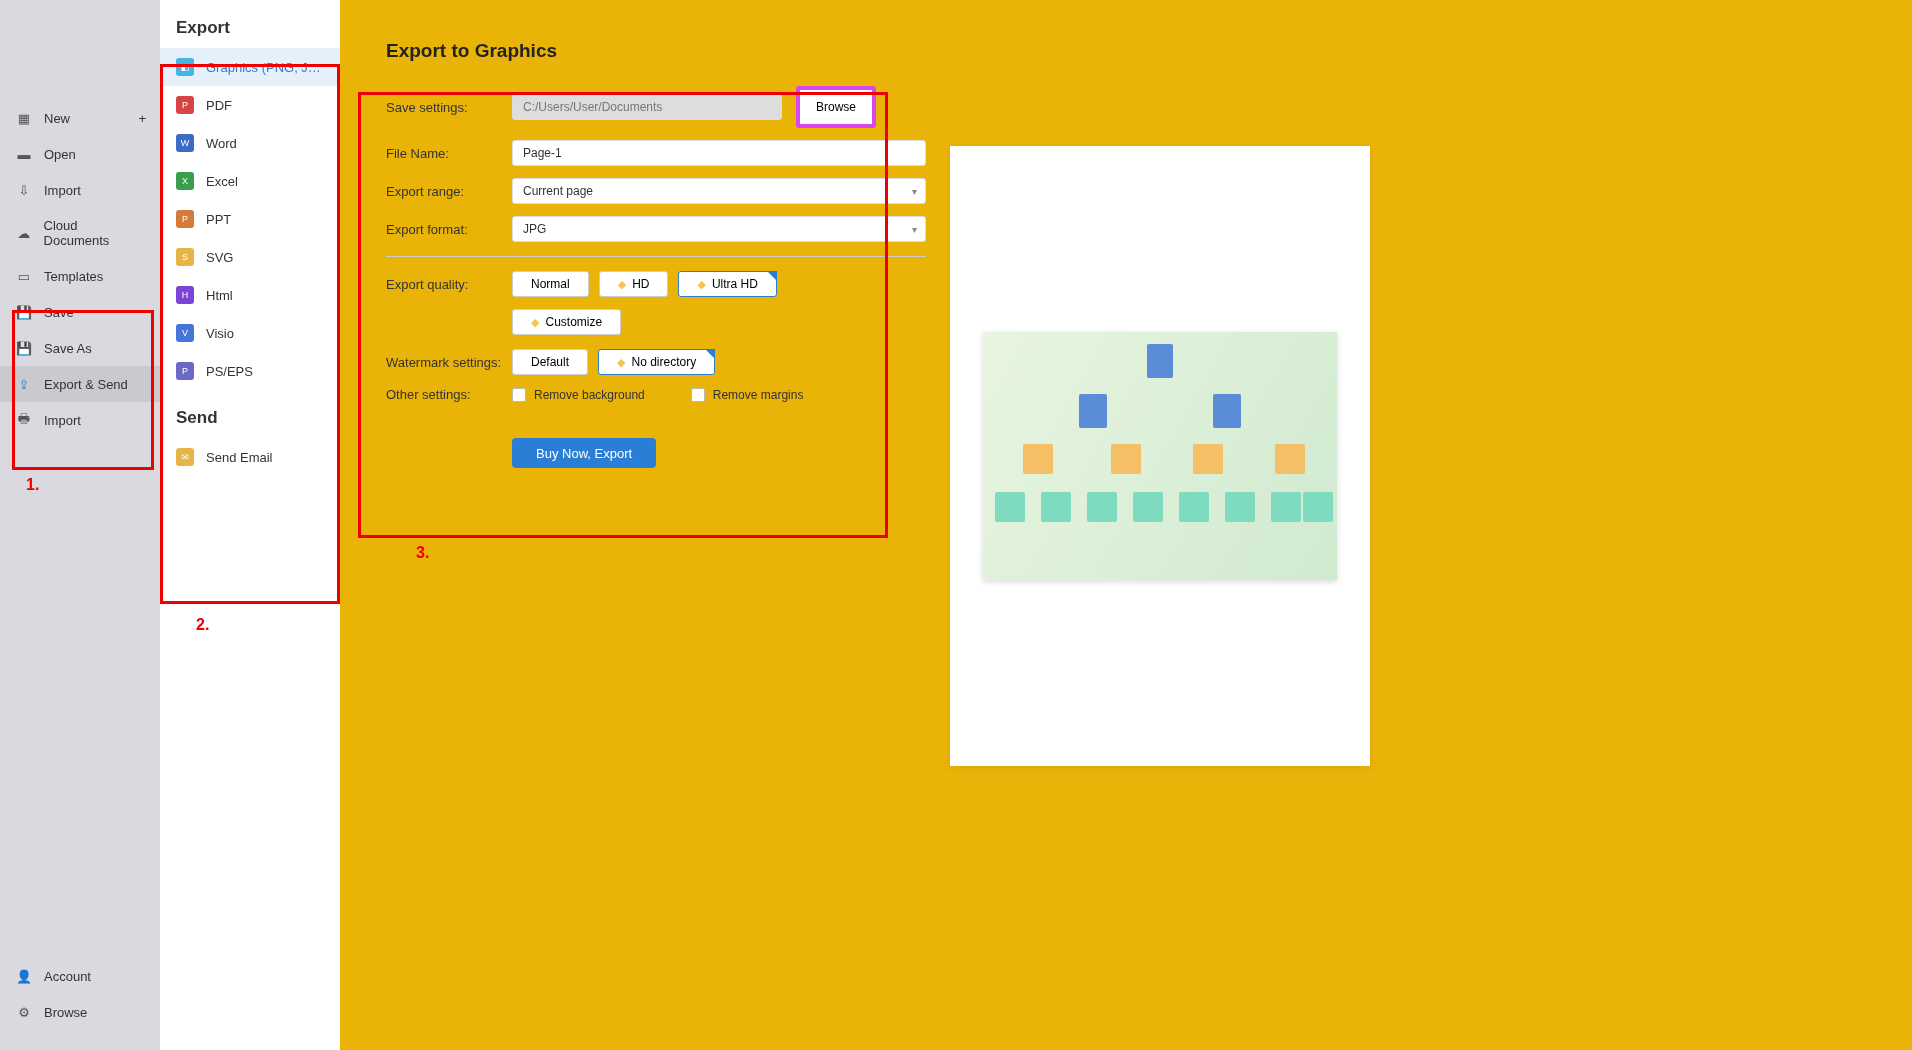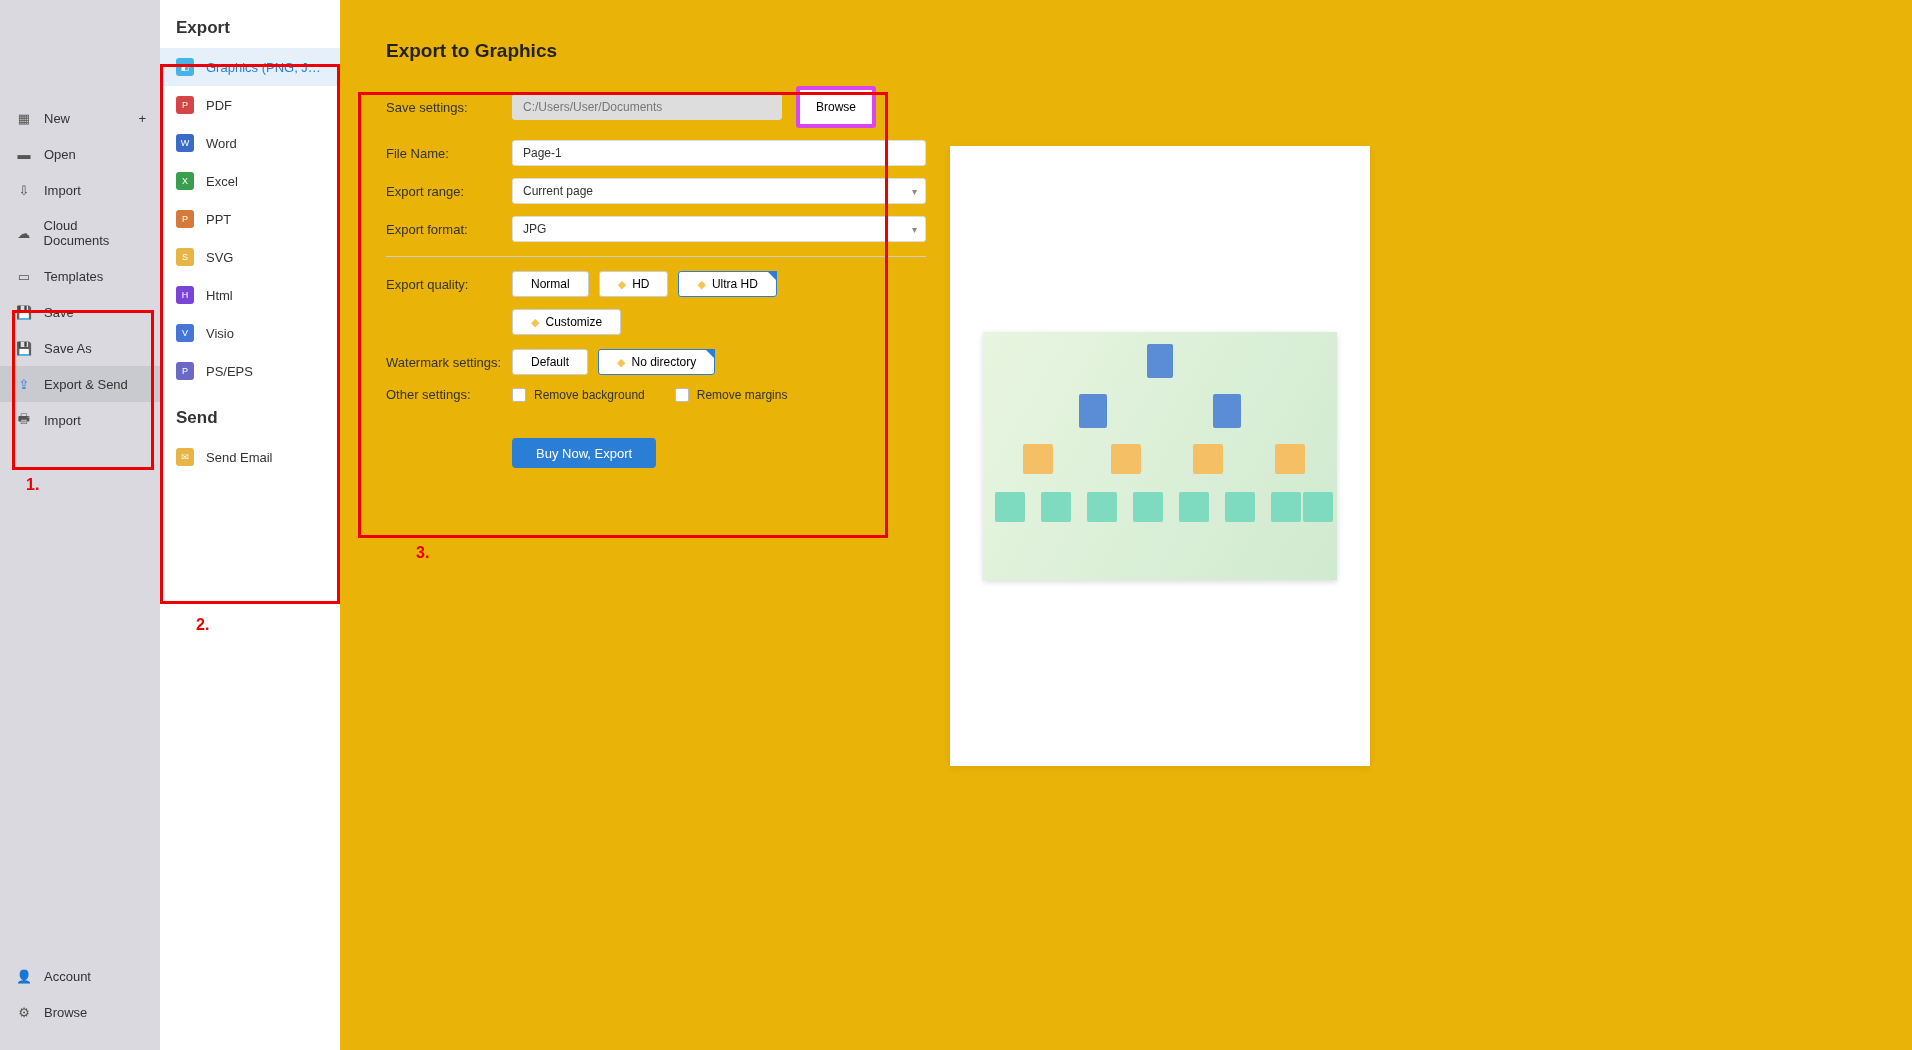--- a/index.html
+++ b/index.html
@@ -50,21 +50,21 @@
 .form-input.disabled { background: #ddd; color: #777; }
 .browse-btn { width: 80px; height: 42px; background: #fff; border: 4px solid #d946ef; border-radius: 3px; margin-left: 14px; font-size: 12px; cursor: pointer; }
 .form-select { flex: 1; height: 26px; background: #fff; border: 1px solid #ddd; border-radius: 3px; padding: 0 10px; font-size: 12px; color: #333; position: relative; display: flex; align-items: center; cursor: pointer; }
 .form-select::after { content: "▾"; position: absolute; right: 8px; color: #888; font-size: 10px; }
 .divider { border-top: 1px solid #ccc; margin: 14px 0; }
 .quality-btns, .watermark-btns { display: flex; gap: 10px; }
 .opt-btn { height: 26px; padding: 0 18px; background: #fff; border: 1px solid #ccc; border-radius: 3px; font-size: 12px; cursor: pointer; display: flex; align-items: center; gap: 6px; position: relative; }
 .opt-btn.selected { border-color: #2a7ed6; }
 .opt-btn .corner { position: absolute; top: -1px; right: -1px; width: 0; height: 0; border-left: 10px solid transparent; border-top: 10px solid #2a7ed6; }
 .diamond { color: #f7c452; font-size: 11px; }
-.checkbox-row { display: flex; gap: 30px; }
+.checkbox-row { display: flex; gap: 46px; }
 .checkbox-item { display: flex; align-items: center; gap: 8px; font-size: 12px; color: #333; cursor: pointer; }
 .checkbox-box { width: 14px; height: 14px; border: 1px solid #bbb; background: #fff; border-radius: 2px; }
 .export-btn { margin-top: 24px; margin-left: 126px; height: 30px; padding: 0 24px; background: #2a7ed6; color: #fff; border: none; border-radius: 4px; font-size: 13px; cursor: pointer; }
 .red-box-3 { position: absolute; left: 358px; top: 92px; width: 530px; height: 446px; border: 3px solid #e00; pointer-events: none; }
 .red-label-3 { position: absolute; left: 416px; top: 544px; color: #e00; font-weight: bold; font-size: 16px; }
 
 
 .preview-panel { position: absolute; left: 950px; top: 146px; width: 420px; height: 620px; background: #fff; box-shadow: 0 2px 8px rgba(0,0,0,0.08); display: flex; align-items: center; justify-content: center; }
 .preview-img { width: 354px; height: 248px; background: linear-gradient(120deg,#e8f5e0,#d0ead0); position: relative; box-shadow: 0 2px 6px rgba(0,0,0,0.15); }
 .org-node { position: absolute; border-radius: 2px; }

